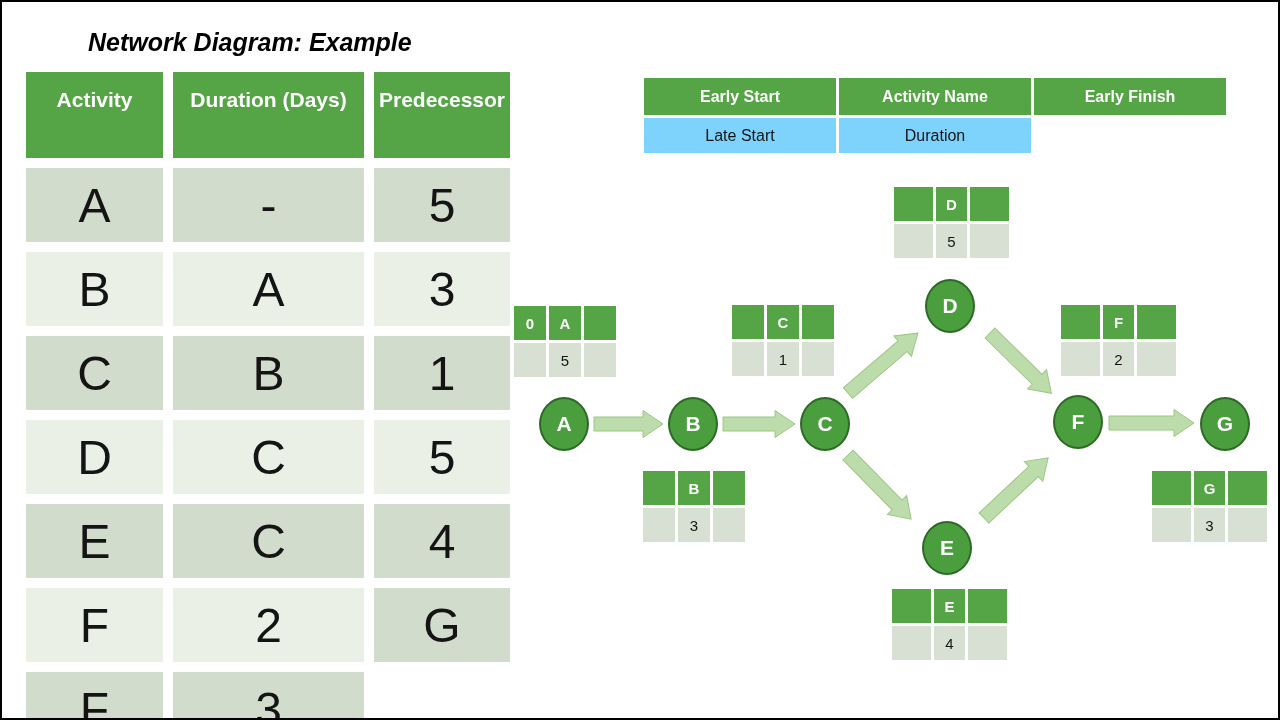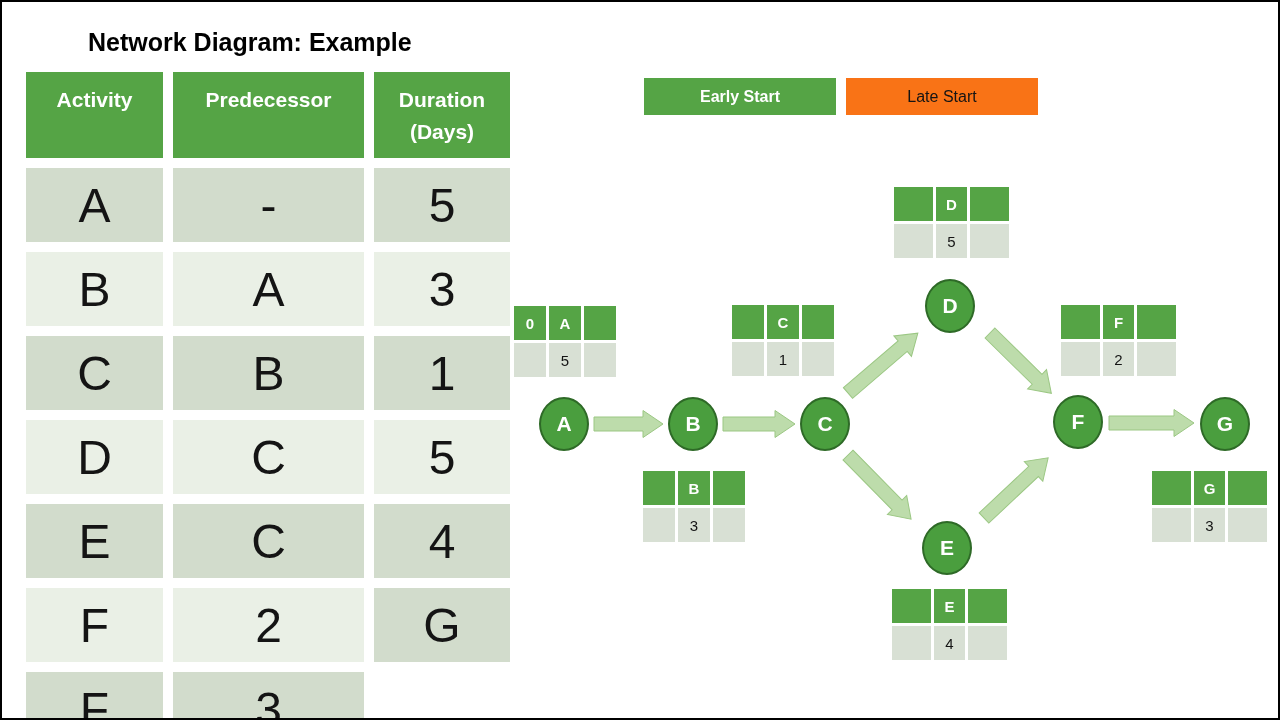--- a/index.html
+++ b/index.html
@@ -5,21 +5,21 @@
   * { margin:0; padding:0; box-sizing:border-box; }
   html,body { background:#888; }
   .slide {
     position:relative; width:1280px; height:720px;
     background:#ffffff; border:2px solid #000;
     font-family:"Liberation Sans", sans-serif;
     overflow:hidden;
   }
   .title {
     position:absolute; left:86px; top:26px;
-    font-size:25px; font-weight:bold; color:#000;
+    font-size:25px; font-weight:bold; color:#000;font-style:italic;
   }
 
   
   .activity-table {
     position:absolute; left:24px; top:70px;
     display:grid;
     grid-template-columns:137px 191px 136px;
     grid-template-rows:86px repeat(7, 74px);
     gap:10px;
   }
@@ -34,28 +34,28 @@
   }
   .activity-table .cell.dark  { background:#d2dccc; }
   .activity-table .cell.light { background:#eaf0e6; }
 
   
   .legend-table {
     position:absolute; left:642px; top:76px;
     display:grid;
     grid-template-columns:repeat(3, 192px);
     grid-template-rows:37px 35px;
-    gap:10px;
+    gap:3px;
   }
   .legend-table .hcell {
     background:#55a445; color:#fff; font-weight:bold; font-size:16px;
     display:flex; justify-content:center; align-items:center;
   }
   .legend-table .cell {
-    background:#f97316; color:#141414; font-size:16px;
+    background:#7dd3fc; color:#141414; font-size:16px;
     display:flex; justify-content:center; align-items:center;
   }
 
   
   .mini {
     position:absolute; display:grid; gap:3px;
     grid-template-columns:32px 32px 32px;
     grid-template-rows:34px 34px;
   }
   .mini.wide { grid-template-columns:39px 31px 39px; }
@@ -95,22 +95,22 @@
 </style>
 </head>
 <body>
 
 <div class="slide">
 
   <div class="title">Network Diagram: Example</div>
 
   <div class="activity-table">
     <div class="hcell">Activity</div>
+    <div class="hcell">Duration (Days)</div>
     <div class="hcell">Predecessor</div>
-    <div class="hcell">Duration (Days)</div>
 
     <div class="cell dark">A</div>
     <div class="cell dark">-</div>
     <div class="cell dark">5</div>
 
     <div class="cell light">B</div>
     <div class="cell light">A</div>
     <div class="cell light">3</div>
 
     <div class="cell dark">C</div>
@@ -128,21 +128,24 @@
     <div class="cell light">F</div>
     <div class="cell light">2</div>
 
     <div class="cell dark">G</div>
     <div class="cell dark">F</div>
     <div class="cell dark">3</div>
   </div>
 
   <div class="legend-table">
     <div class="hcell">Early Start</div>
+    <div class="hcell">Activity Name</div>
+    <div class="hcell">Early Finish</div>
     <div class="cell">Late Start</div>
+    <div class="cell">Duration</div>
   </div>
 
   <svg class="arrows" viewBox="0 0 1280 720">
     <g transform="translate(592,422)">
       <polygon points="0,-7 49,-7 49,-13.5 69,0 49,13.5 49,7 0,7"></polygon>
     </g>
     <g transform="translate(721,422)">
       <polygon points="0,-7 52,-7 52,-13.5 72,0 52,13.5 52,7 0,7"></polygon>
     </g>
     <g transform="translate(846,391) rotate(-40.6)">

